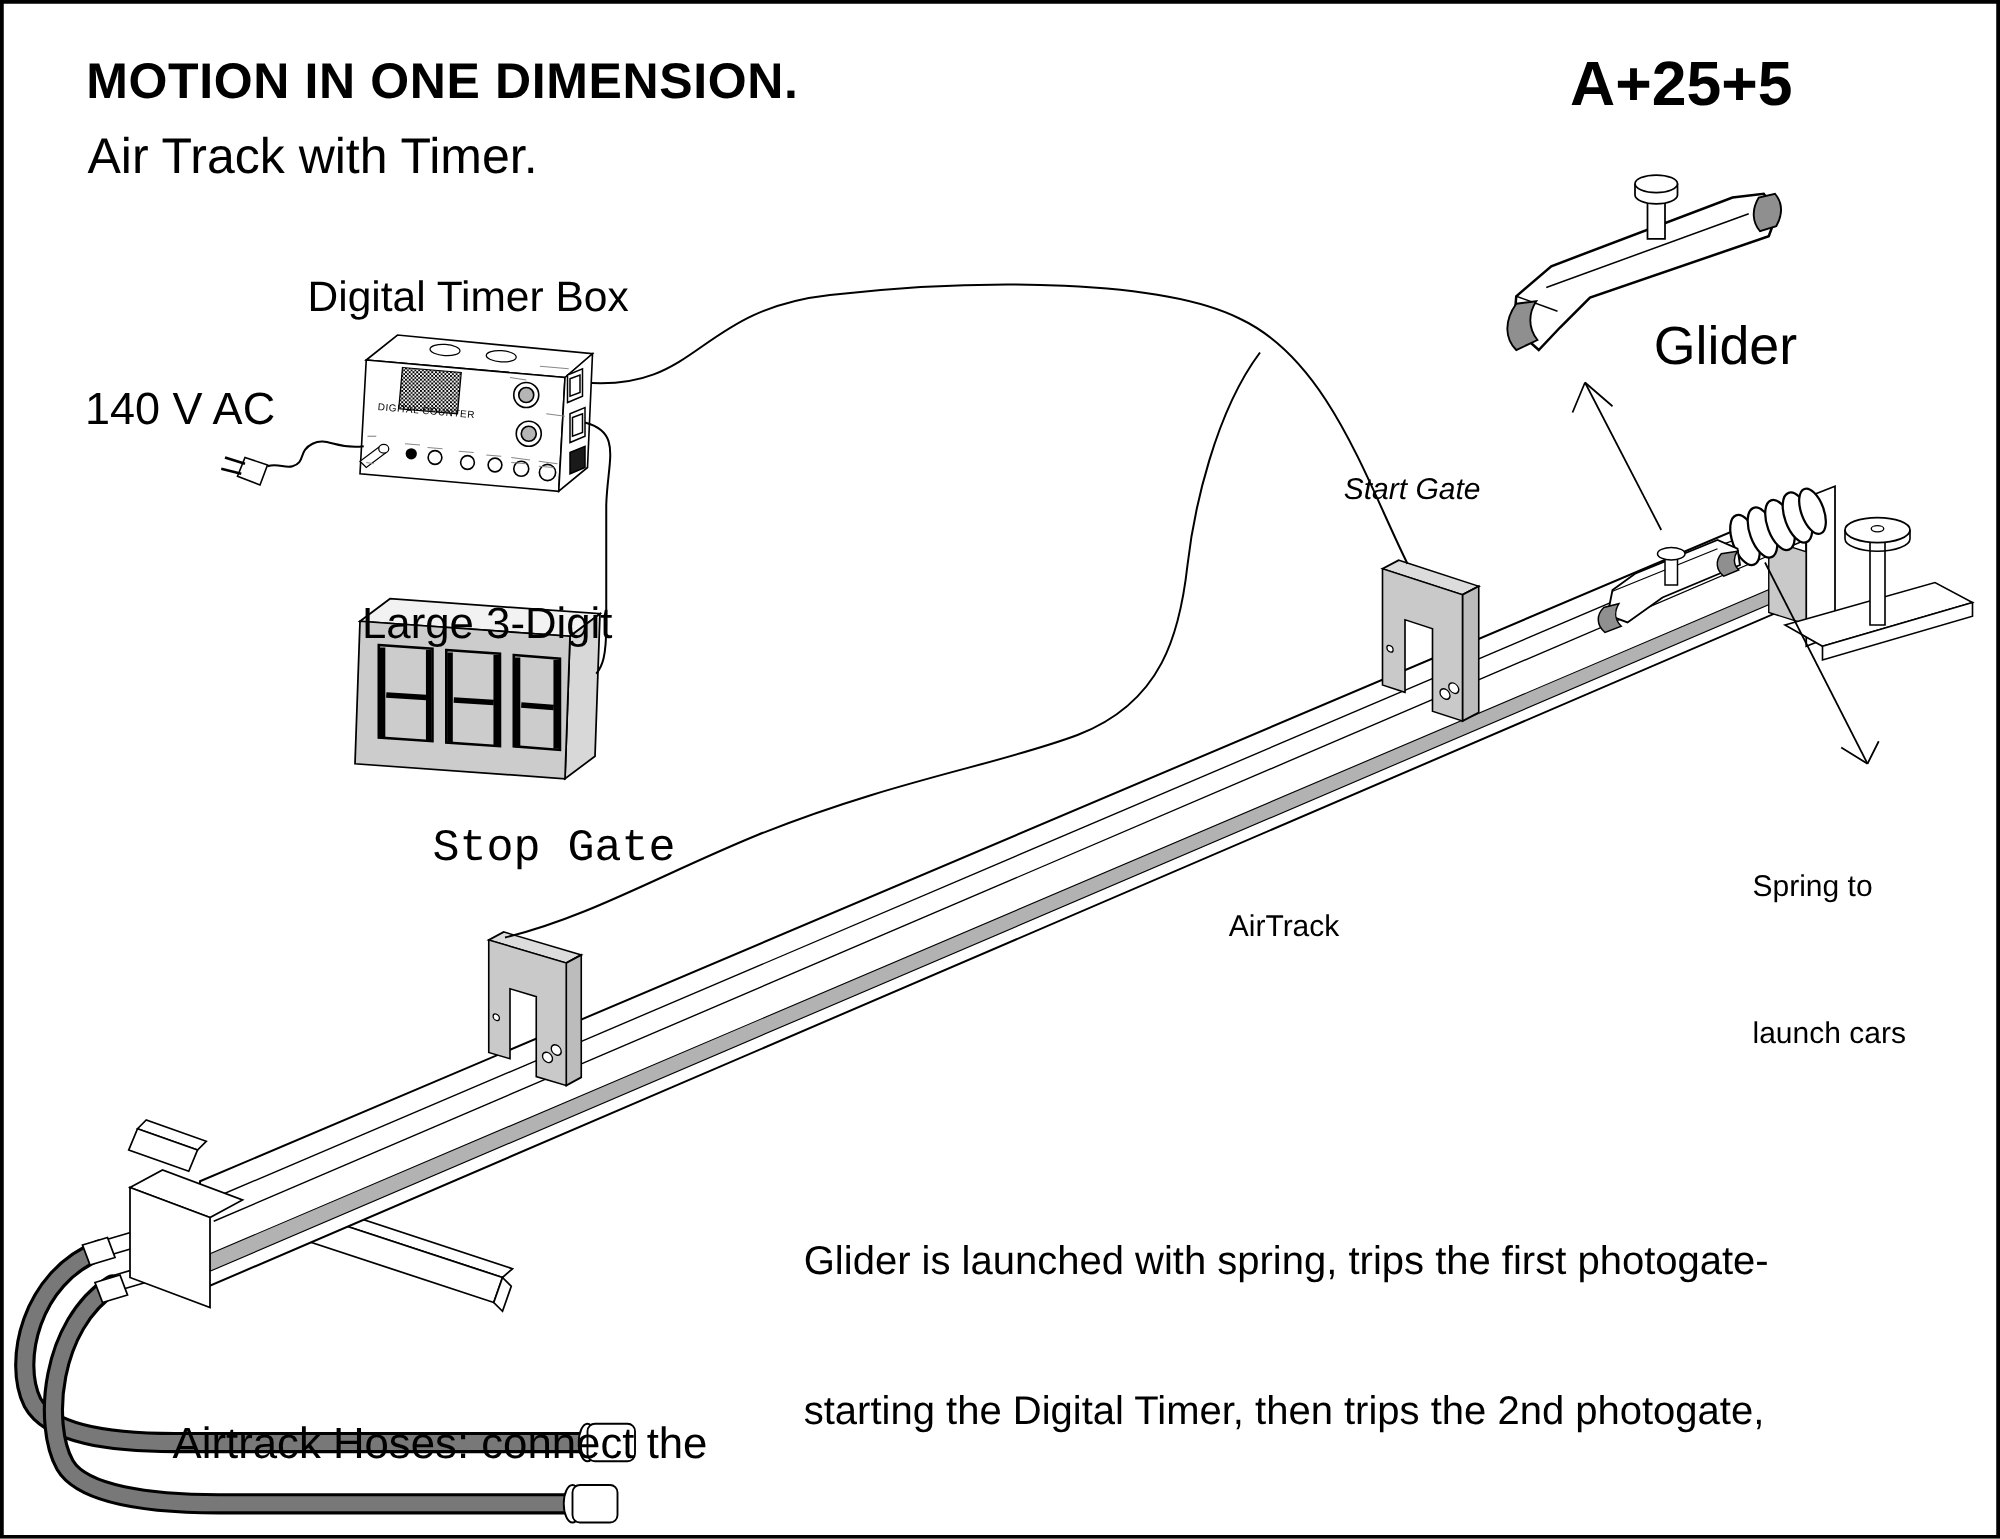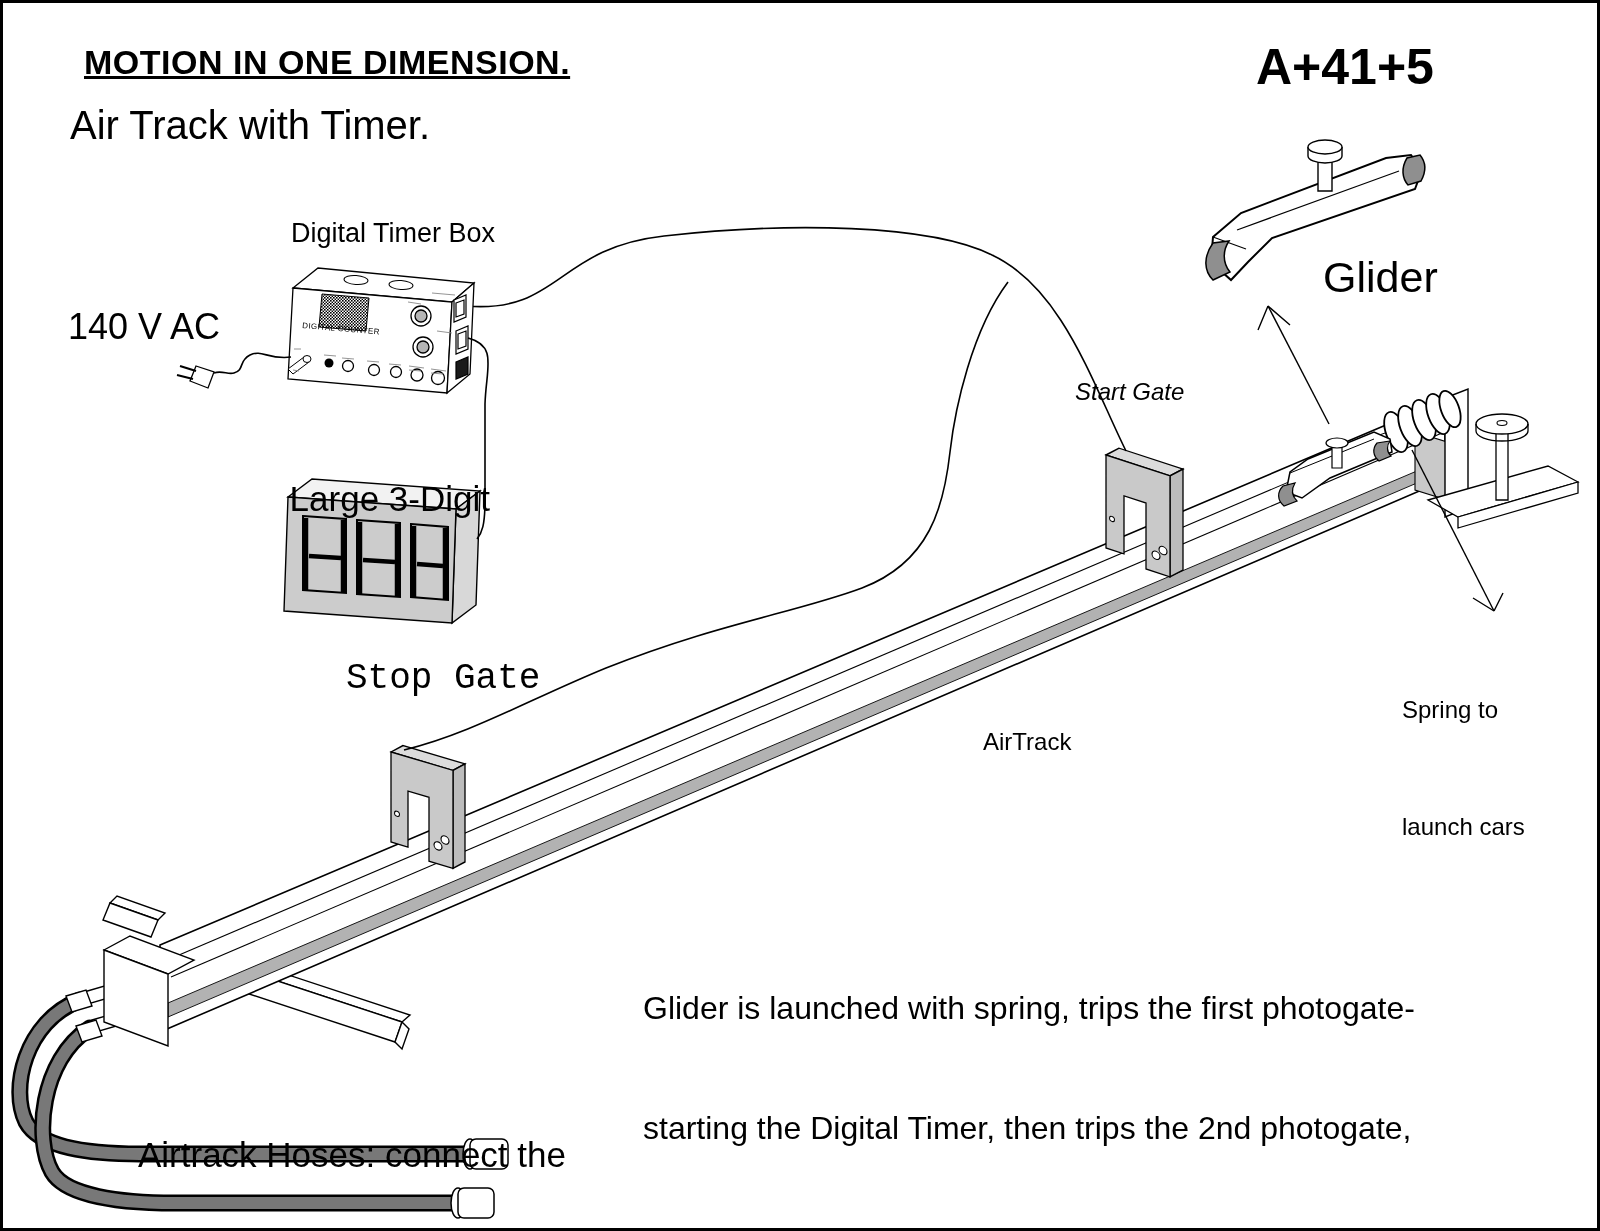--- a/index.html
+++ b/index.html
@@ -3,24 +3,24 @@
 <meta charset="utf-8">
 <style>
   html,body{margin:0;padding:0;background:#fff;}
   .stage{
     position:relative;width:1600px;height:1231px;background:#ffffff;
     box-shadow:inset 0 0 0 3px #000;
     font-family:"Liberation Sans", sans-serif;color:#000;overflow:hidden;
   }
   svg.art{position:absolute;left:0;top:0;}
   .lbl{position:absolute;white-space:pre;line-height:1.18;}
-  .title{left:84px;top:42px;font-size:34px;font-weight:bold;letter-spacing:0.5px;text-decoration:underline;}
+  .title{left:69px;top:42px;font-size:40px;font-weight:bold;letter-spacing:0.5px;}
   .code{left:1256px;top:38px;font-size:50px;font-weight:bold;}
   .subtitle{left:70px;top:102px;font-size:40px;}
-  .timerbox-lbl{left:246px;top:218px;font-size:27px;margin-left:45px;}
+  .timerbox-lbl{left:246px;top:218px;font-size:34px;}
   .power-lbl{left:68px;top:306px;font-size:36px;}
   .display-lbl{left:258px;top:394px;width:232px;text-align:right;font-size:35px;line-height:42px;}
   .stopgate-lbl{left:346px;top:658px;font-size:36px;font-family:Liberation Mono, monospace;}
   .startgate-lbl{left:1075px;top:378px;font-size:24px;font-style:italic;}
   .glider-lbl{left:1323px;top:252px;font-size:43px;}
   .spring-lbl{left:1402px;top:612px;font-size:24px;line-height:39px;}
   .airtrack-lbl{left:983px;top:728px;font-size:24px;}
   .para{left:643px;top:908px;font-size:32px;line-height:40px;}
   .hose-note{left:138px;top:1050px;font-size:35px;line-height:42px;}
 </style>
@@ -221,21 +221,21 @@
     <path d="M1329,424 L1268,306"></path>
     <path d="M1268,306 L1258,330 M1268,306 L1290,325"></path>
   </g>
   <g fill="none" stroke="#000" stroke-width="1.4">
     <path d="M1412,450 L1494,611"></path>
     <path d="M1494,611 L1473,598 M1494,611 L1503,593"></path>
   </g>
 </svg>
 
 <div class="lbl title">MOTION IN ONE DIMENSION.</div>
-<div class="lbl code">A+41+5</div>
+<div class="lbl code">A+25+5</div>
 <div class="lbl subtitle">Air Track with Timer.</div>
 
 <div class="lbl timerbox-lbl">Digital Timer Box</div>
 <div class="lbl power-lbl">140 V AC</div>
 
 <div class="lbl display-lbl">
   <div>Large 3-Digit</div>
 </div>
 
 <div class="lbl stopgate-lbl">Stop Gate</div>

